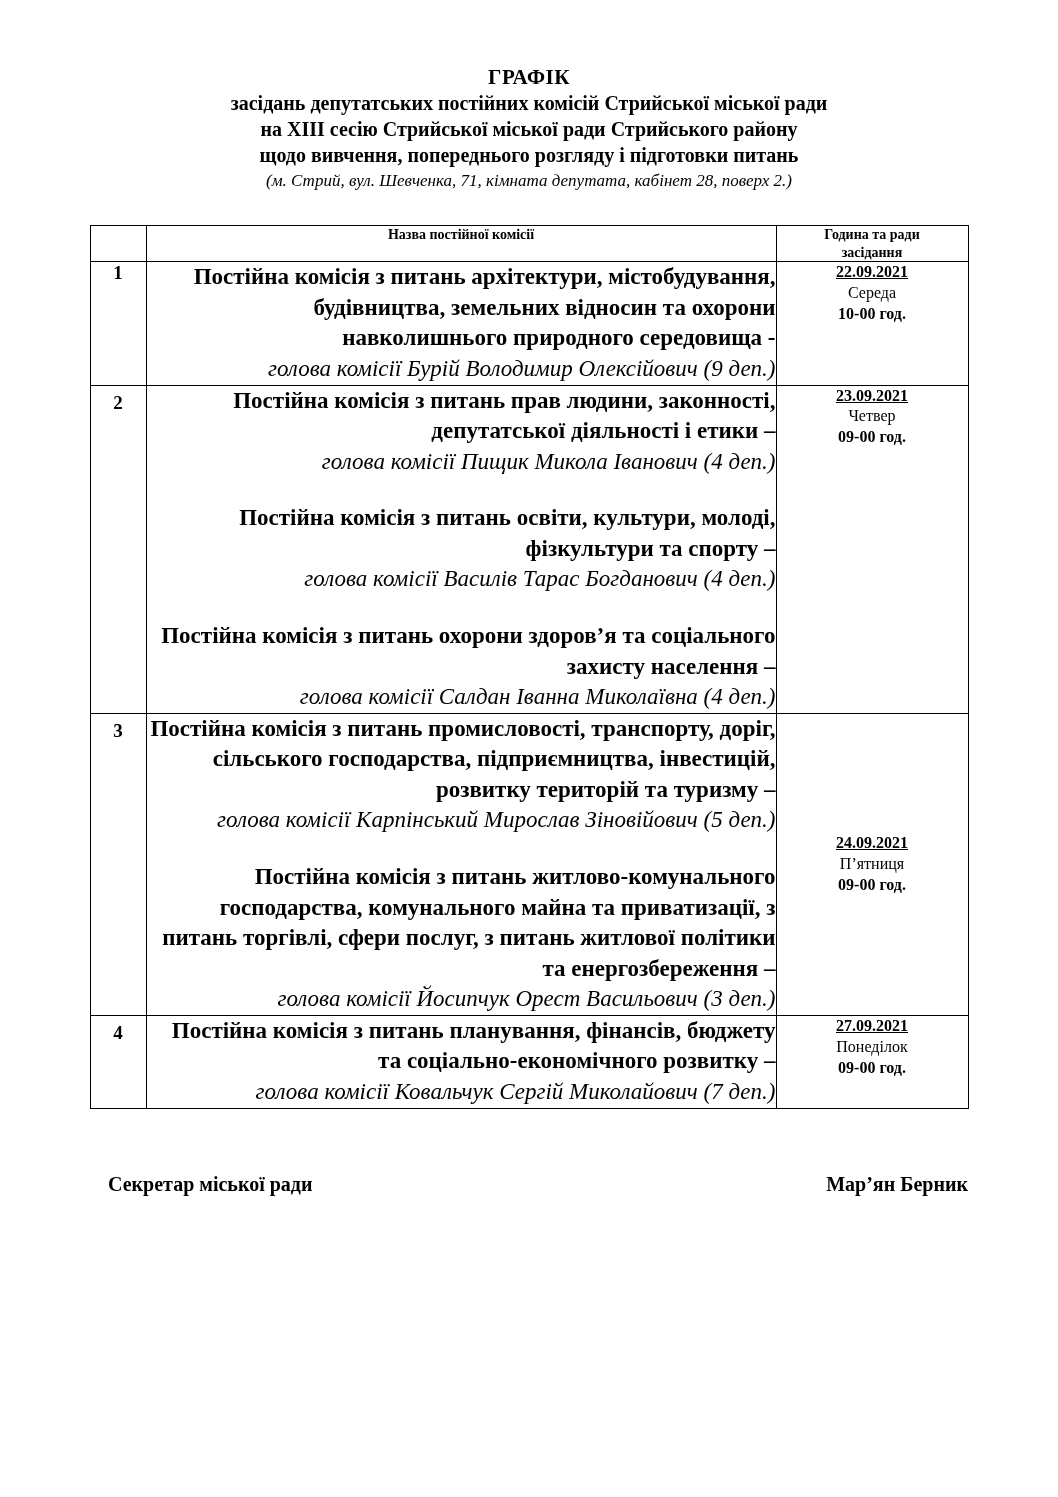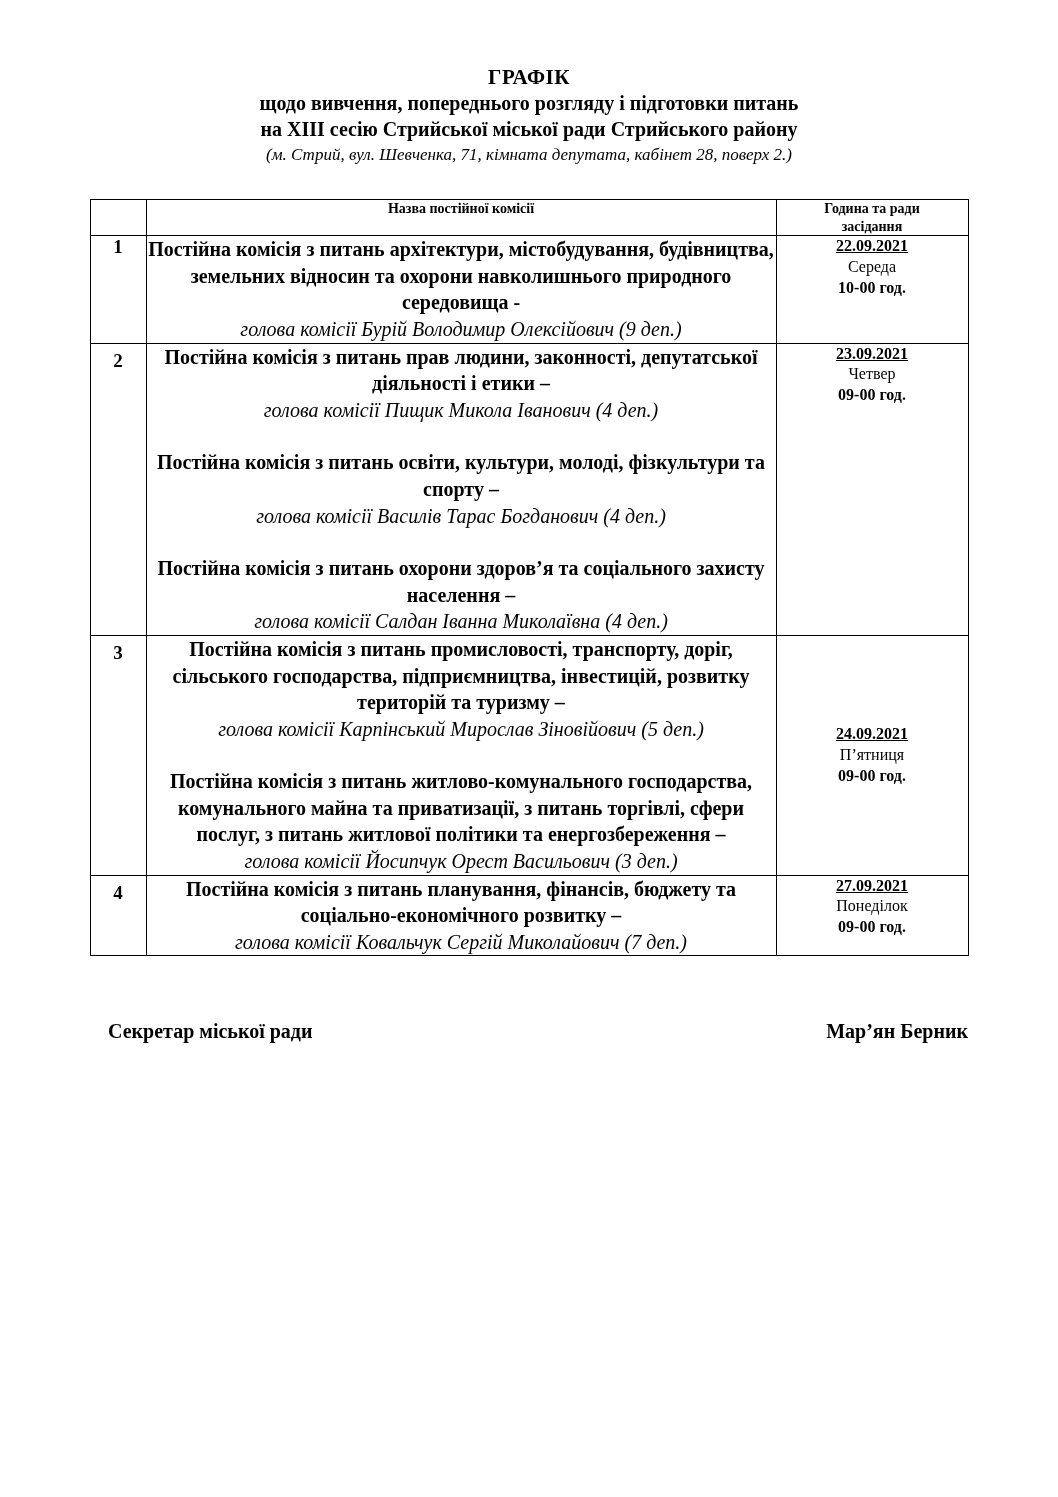--- a/index.html
+++ b/index.html
@@ -69,22 +69,22 @@
   }
   td.num-cell {
     text-align: center;
     font-size: 19px;
     font-weight: bold;
     padding-top: 26px;
   }
   td.num-cell.top-small { padding-top: 6px; }
 
   td.name-cell {
-    text-align: center;
-    font-size: 20px;
+    text-align: right;
+    font-size: 23px;
     line-height: 1.33;
     padding: 8px 10px 10px 10px;
   }
   td.date-cell {
     text-align: center;
     font-size: 16px;
     line-height: 1.3;
     padding: 8px 6px 10px 6px;
     font-weight: bold;
   }
@@ -121,22 +121,23 @@
     top: 0;
   }
 </style>
 </head>
 <body>
 
 <div class="page">
 
   <div class="header">
     <div class="title-main">ГРАФІК</div>
+    <div class="title-line">засідань депутатських постійних комісій Стрийської міської ради</div>
+    <div class="title-line">на XIII сесію Стрийської міської ради Стрийського району</div>
     <div class="title-line">щодо вивчення, попереднього розгляду і підготовки питань</div>
-    <div class="title-line">на XIII сесію Стрийської міської ради Стрийського району</div>
     <div class="subtitle">(м. Стрий, вул. Шевченка, 71, кімната депутата, кабінет 28, поверх 2.)</div>
   </div>
 
   <table class="schedule">
     <colgroup>
       <col class="c-num">
       <col class="c-name">
       <col class="c-date">
     </colgroup>
     <thead>

